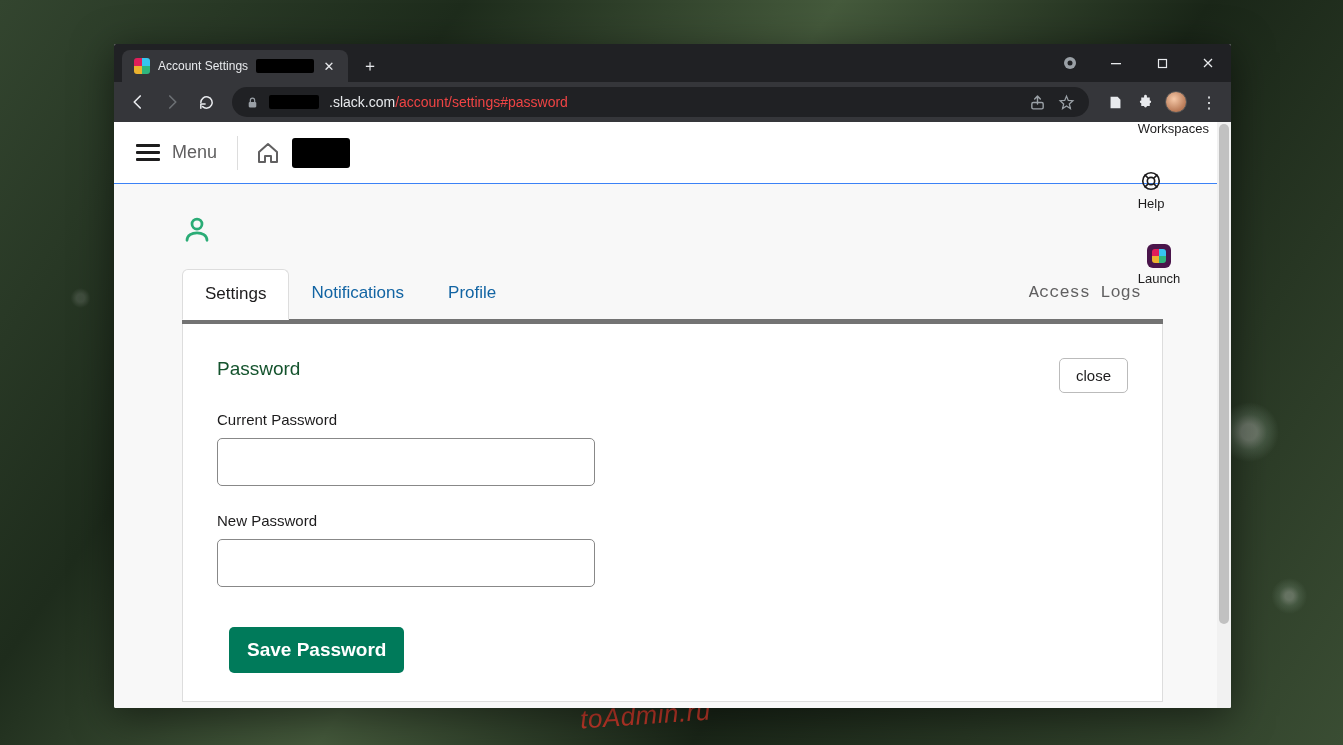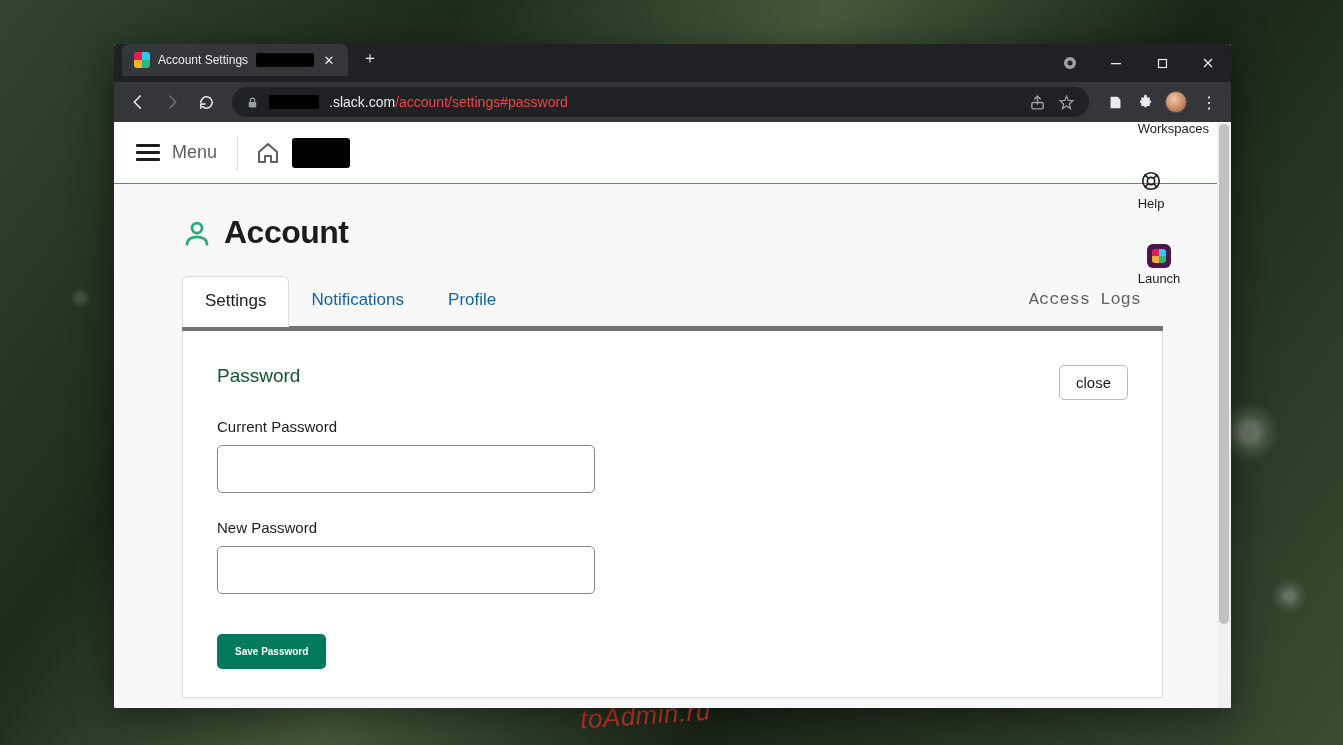--- a/index.html
+++ b/index.html
@@ -24,21 +24,21 @@
 
   
   .browser-window {
     position:absolute; left:114px; top:44px; width:1117px; height:664px;
     background:#fff; box-shadow:0 8px 40px rgba(0,0,0,0.5);
     display:flex; flex-direction:column; border-radius:2px; overflow:hidden;
   }
 
   
   .titlebar {
-    height:38px; background:#202124; display:flex; align-items:flex-start;
+    height:38px; background:#202124; display:flex; align-items:flex-end;
     padding-left:8px;
   }
   .tab {
     height:32px; background:#35363a; border-radius:8px 8px 0 0;
     display:flex; align-items:center; padding:0 12px; gap:8px;
     color:#e8eaed; font-size:12px; min-width:218px; position:relative;
   }
   .tab-favicon {
     width:16px; height:16px;
     background:conic-gradient(from 0deg,#36c5f0 0 90deg,#2eb67d 90deg 180deg,#ecb22e 180deg 270deg,#e01e5a 270deg 360deg);
@@ -131,22 +131,23 @@
     border:1px solid #bbb; background:#fff; border-radius:5px;
     padding:8px 16px; font-size:15px; color:#1d1c1d; cursor:pointer;
   }
   .field-label { font-size:15px; color:#1d1c1d; margin-bottom:10px; display:block; }
   .field-input {
     width:378px; height:48px; border:1px solid #888; border-radius:5px;
     padding:0 12px; font-size:16px; margin-bottom:26px; display:block;
   }
   .save-btn {
     background:#007a5a; color:#fff; border:none; border-radius:5px;
-    padding:12px 18px; font-size:10px; font-weight:700; cursor:pointer;
+    padding:12px 18px; font-size:19px; font-weight:700; cursor:pointer;
     margin-top:14px;
+    margin-left:12px;
   }
 
   svg { display:block; }
 </style>
 </head>
 <body>
 
 <div class="desktop-bg"></div>
 <div class="watermark">toAdmin.ru</div>
 
@@ -303,21 +304,20 @@
     </div>
 
     <div class="page-body">
       <div class="page-title-row">
         <span class="pic">
           <svg width="30" height="30" viewBox="0 0 24 24">
               <circle cx="12" cy="8" r="4" fill="none" stroke="#2BAC76" stroke-width="2.2"></circle>
               <path d="M4 21c0-4 4-6 8-6s8 2 8 6" fill="none" stroke="#2BAC76" stroke-width="2.2" stroke-linecap="round"></path>
             </svg>
         </span>
-        <h1 class="page-title">Account</h1>
       </div>
 
       <div class="tabs-row">
         <div class="acct-tab active">Settings</div>
         <div class="acct-tab">Notifications</div>
         <div class="acct-tab">Profile</div>
         <div class="acct-tab logs">Access Logs</div>
       </div>
 
       <div class="panel">

